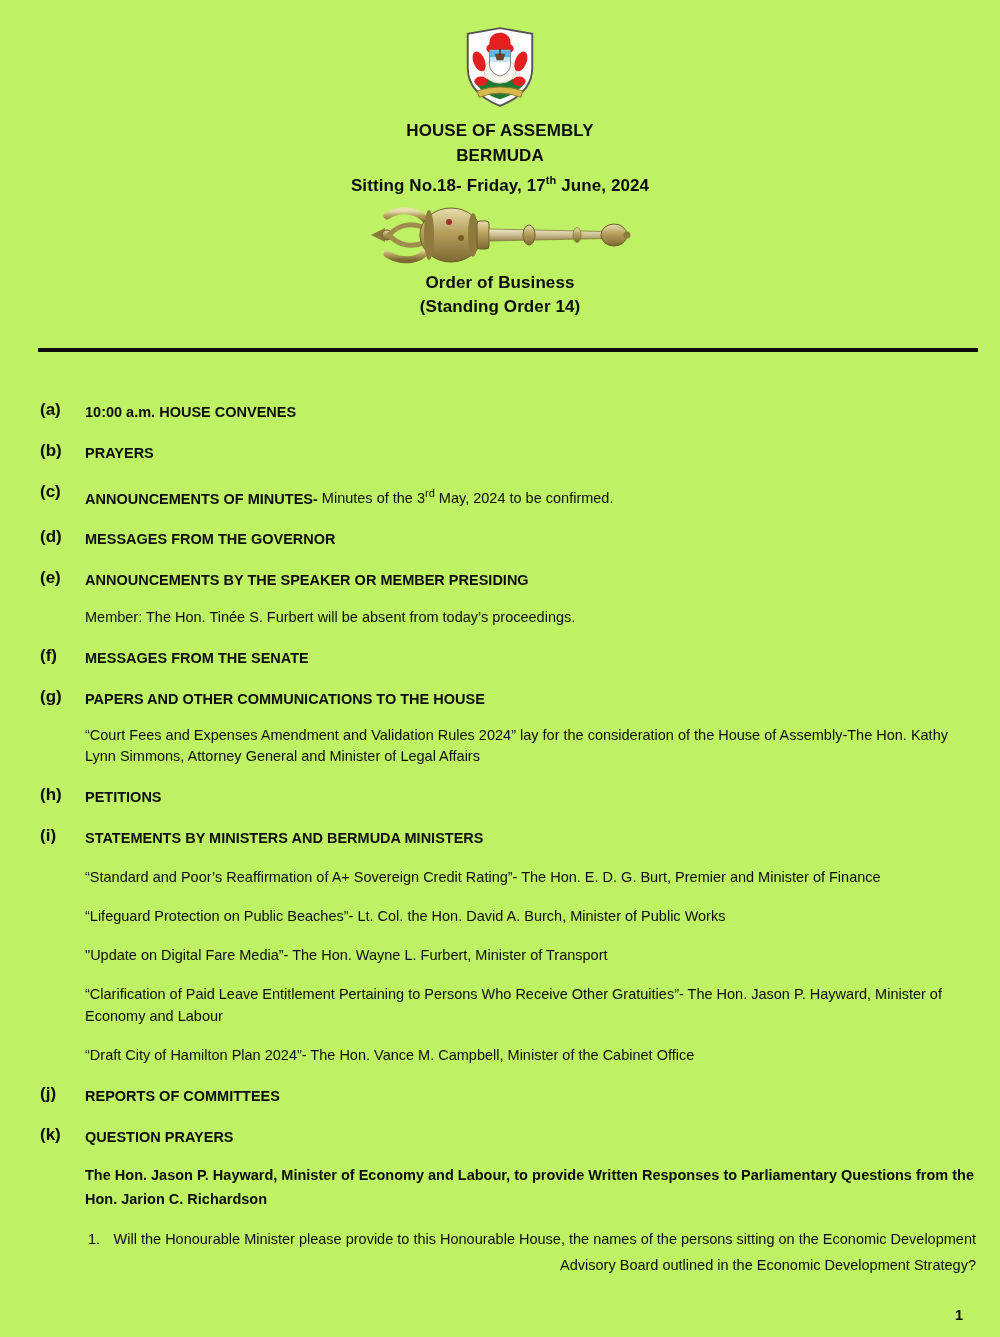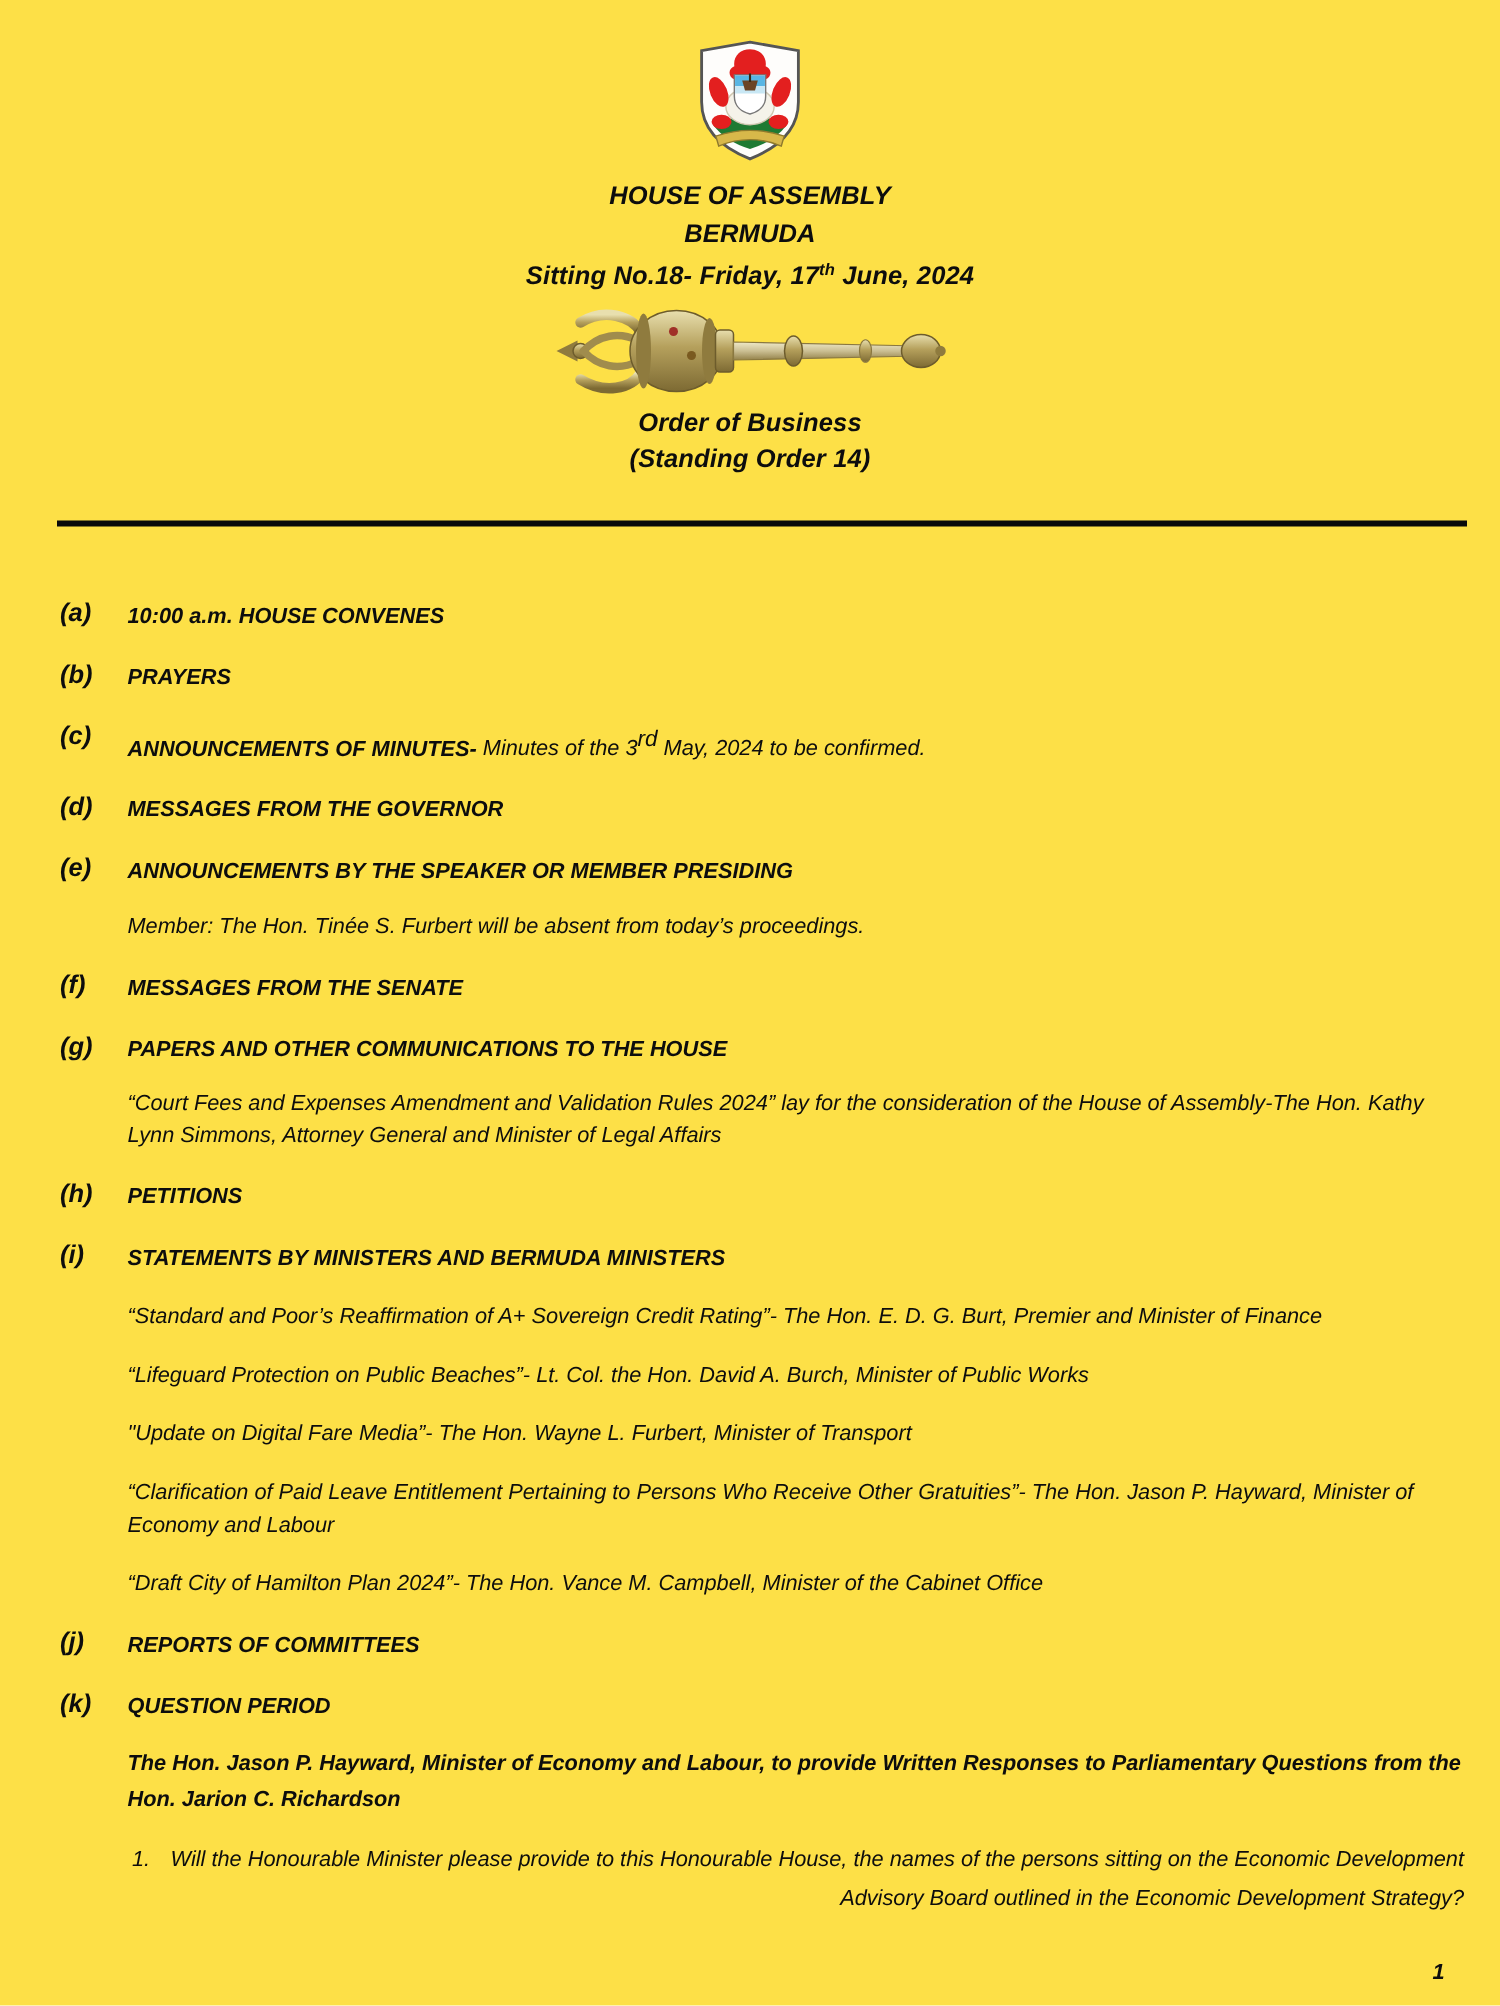--- a/index.html
+++ b/index.html
@@ -1,25 +1,24 @@
 <!DOCTYPE html>
 <html><head>
 <meta charset="utf-8">
 <style>
   html, body { margin: 0; padding: 0; background: #ffffff; }
   .page {
     position: relative;
     width: 1000px;
     height: 1337px;
     margin: 0 auto;
-    background: #fde047;
+    background: #bef264;
     font-family: "Liberation Sans", sans-serif;
     color: #0d0d0d;
     overflow: hidden;
-    font-style: italic;
   }
   
   .header { text-align: center; padding-top: 26px; }
   .crest-wrap { height: 84px; }
   .hdr-line { font-weight: bold; font-size: 17px; line-height: 22px; letter-spacing: 0.1px; }
   .hdr-org { margin-top: 10px; }
   .hdr-country { margin-top: 3px; }
   .hdr-sitting { margin-top: 2px; }
   .hdr-sitting sup { font-size: 11px; }
   .mace-wrap { margin-top: 7px; height: 66px; }
@@ -35,21 +34,21 @@
   .item { display: flex; margin-bottom: 18px; }
   .item-letter {
     width: 45px;
     flex-shrink: 0;
     font-weight: bold;
     font-size: 17px;
     line-height: 20px;
   }
   .item-body { flex: 1; font-size: 14.5px; line-height: 21px; padding-top: 2px; }
   .heading { font-weight: bold; }
-  .heading sup, .detail sup { font-size: 15px; }
+  .heading sup, .detail sup { font-size: 11px; }
   .detail { font-weight: normal; }
   .sub-note { margin-top: 16px; }
   .paper-para { margin-top: 15px; }
   .red-note { color: #ff0000; }
   .statement { margin-top: 17px; line-height: 22px; }
   .bold-note { margin-top: 15px; font-weight: bold; line-height: 24px; }
   .question { display: flex; margin-top: 15px; line-height: 26px; padding-left: 3px; }
   .q-num { width: 25px; flex-shrink: 0; }
   .q-text { flex: 1; padding-right: 2px; text-align: right; }
   
@@ -194,21 +193,21 @@
     </div>
 
     <div class="item">
       <div class="item-letter">(j)</div>
       <div class="item-body"><span class="heading">REPORTS OF COMMITTEES</span></div>
     </div>
 
     <div class="item">
       <div class="item-letter">(k)</div>
       <div class="item-body">
-        <span class="heading">QUESTION PERIOD</span>
+        <span class="heading">QUESTION PRAYERS</span>
         <div class="bold-note">The Hon. Jason P. Hayward, Minister of Economy and Labour, to provide Written Responses to Parliamentary Questions from the Hon. Jarion C. Richardson</div>
         <div class="question">
           <div class="q-num">1.</div>
           <div class="q-text">Will the Honourable Minister please provide to this Honourable House, the names of the persons sitting on the Economic Development Advisory Board outlined in the Economic Development Strategy?</div>
         </div>
       </div>
     </div>
 
   </div>
 

